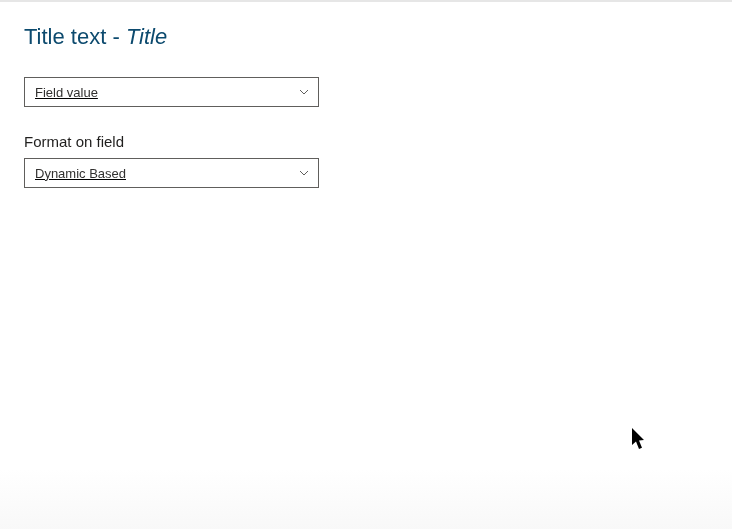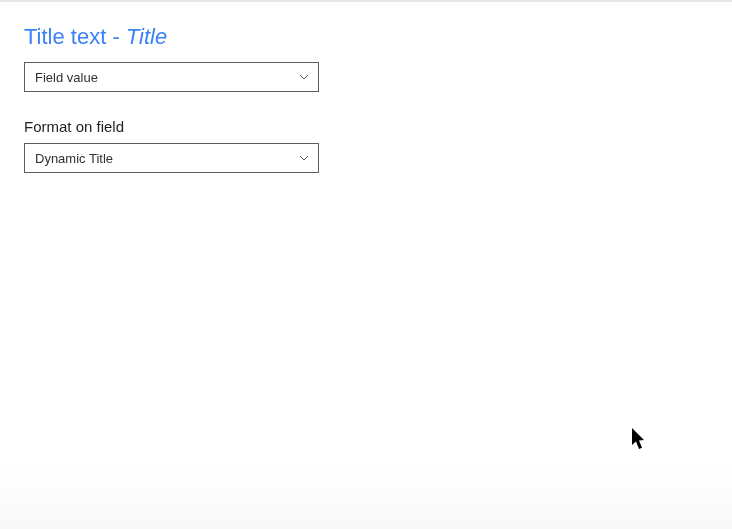--- a/index.html
+++ b/index.html
@@ -22,22 +22,22 @@
       right: 0;
       height: 2px;
       background: #e6e6e6;
     }
     .content {
       padding: 24px 24px 0 24px;
     }
     .dialog-title {
       font-size: 22px;
       font-weight: 300;
-      color: #3b82f6;
-      margin-bottom: 12px;
+      color: #0c4a6e;
+      margin-bottom: 27px;
     }
     .dialog-title .italic {
       font-style: italic;
     }
     .field-group {
       margin-bottom: 26px;
     }
     .field-label {
       font-size: 15px;
       font-weight: 400;
@@ -48,20 +48,21 @@
     .dropdown {
       position: relative;
       width: 295px;
       height: 30px;
       border: 1px solid #605e5c;
       background: #ffffff;
       display: flex;
       align-items: center;
       padding: 0 32px 0 10px;
       cursor: pointer;
+      text-decoration: underline;
     }
     .dropdown-value {
       font-size: 13px;
       color: #323130;
       white-space: nowrap;
       overflow: hidden;
       text-overflow: ellipsis;
     }
     .dropdown-chevron {
       position: absolute;
@@ -114,21 +115,21 @@
         <svg viewBox="0 0 10 6" fill="none" stroke="#605e5c" stroke-width="1">
           <path d="M1 1 L5 5 L9 1"></path>
         </svg>
       </span>
     </div>
   </div>
 
   <div class="field-group">
     <label class="field-label">Format on field</label>
     <div class="dropdown">
-      <span class="dropdown-value">Dynamic Title</span>
+      <span class="dropdown-value">Dynamic Based</span>
       <span class="dropdown-chevron">
         <svg viewBox="0 0 10 6" fill="none" stroke="#605e5c" stroke-width="1">
           <path d="M1 1 L5 5 L9 1"></path>
         </svg>
       </span>
     </div>
   </div>
 
 </div>
 

